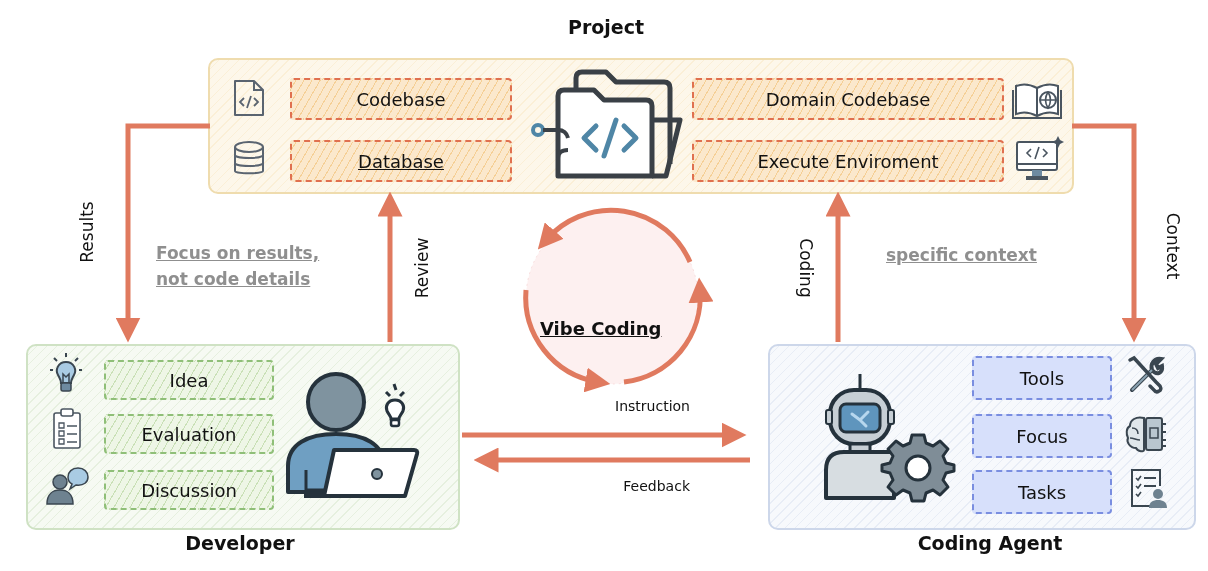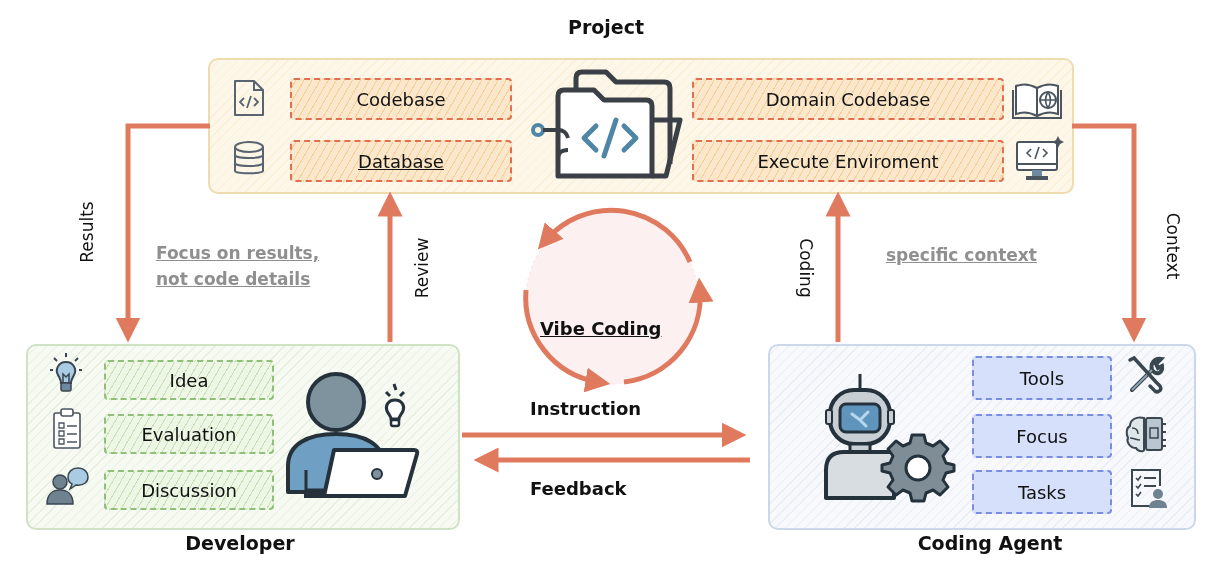--- a/index.html
+++ b/index.html
@@ -20,21 +20,21 @@
   .pill { position:absolute; display:flex; align-items:center; justify-content:center;
      font-size:18px; color:#111; border-radius:4px; }
   .pill.orange { border:2.5px dashed #e0704f;
      background: repeating-linear-gradient(120deg, #fbe8cc 0 3px, #f5cf95 3px 4px, #fbe8cc 4px 7px); }
   .pill.green { border:2.5px dashed #8fbf78;
      background: repeating-linear-gradient(120deg, #eef6e6 0 3px, #c9e0b6 3px 4px, #eef6e6 4px 7px); }
   .pill.blue { border:2.5px dashed #7a8ee0; background:#d7e0fb; }
   .vlabel { position:absolute; font-size:17px; white-space:nowrap; transform-origin:center; }
   .note { position:absolute; color:#8f8f8f; font-size:17px; font-weight:bold;
      text-decoration:underline; line-height:26px; text-align:left; }
-  .hlabel { position:absolute; font-size:18px; text-align:left;font-weight:bold; }
+  .hlabel { position:absolute; font-size:14px; text-align:right; }
   svg { position:absolute; overflow:visible; }
   .icon { position:absolute; }
 </style>
 </head>
 <body>
 
 <div class="abs title" style="left:556px;top:16px;width:100px;">Project</div>
 <div class="abs title" style="left:160px;top:532px;width:160px;">Developer</div>
 <div class="abs title" style="left:900px;top:532px;width:180px;">Coding Agent</div>
 

